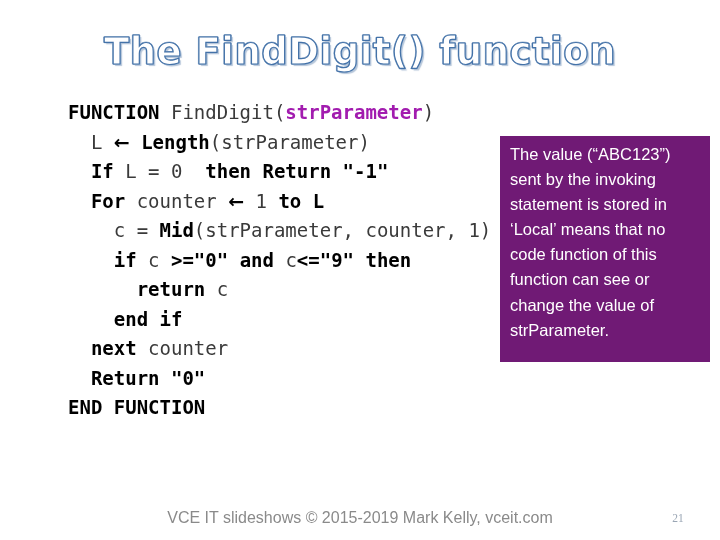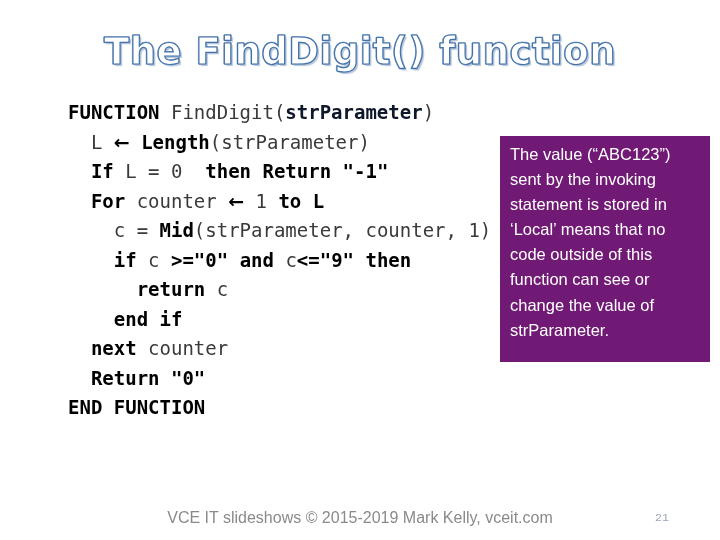--- a/index.html
+++ b/index.html
@@ -57,21 +57,21 @@
     line-height: 29.5px;
     color: #000000;
     white-space: pre;
   }
   .code-line {
     white-space: pre;
     height: 29.5px;
   }
   .kw { font-weight: bold; color: #000000; }
   .pl { font-weight: normal; color: #3a3a3a; text-align: right; }
-  .param { font-weight: bold; color: #0f172a; }
+  .param { font-weight: bold; color: #a21caf; }
   .arrow { font-weight: bold; font-family: "DejaVu Sans", sans-serif; font-size: 19px; }
 
   
   #callout {
     position: absolute;
     left: 500px;
     top: 136px;
     width: 210px;
     height: 226px;
     background: #701a75;
@@ -105,41 +105,42 @@
     font-family: "Liberation Sans", sans-serif;
     font-size: 16px;
     line-height: 16px;
     color: #8a8a8a;
   }
   #page-number {
     position: absolute;
     left: 655px;
     top: 0;
     width: 46px;
-    font-family: Liberation Mono, monospace;
+    text-align: center;
+    font-family: Liberation Serif, serif;
     font-size: 11.5px;
     line-height: 16px;
     color: #9aa6b4;
   }
 </style>
 </head>
 <body>
 
 <div id="slide">
 
   <div id="title">The FindDigit() function</div>
 
   <div id="code"><div class="code-line"><span class="pl"></span><span class="kw">FUNCTION </span><span class="pl">FindDigit(</span><span class="param">strParameter</span><span class="pl">)</span></div><div class="code-line"><span class="pl">  </span><span class="pl">L </span><span class="kw arrow">←</span><span class="kw"> Length</span><span class="pl">(strParameter)</span></div><div class="code-line"><span class="pl">  </span><span class="kw">If </span><span class="pl">L = 0</span><span class="kw">  then Return "-1"</span></div><div class="code-line"><span class="pl">  </span><span class="kw">For </span><span class="pl">counter </span><span class="kw arrow">←</span><span class="pl"> 1 </span><span class="kw">to L</span></div><div class="code-line"><span class="pl">    </span><span class="pl">c = </span><span class="kw">Mid</span><span class="pl">(strParameter, counter, 1)</span></div><div class="code-line"><span class="pl">    </span><span class="kw">if </span><span class="pl">c </span><span class="kw">&gt;="0" </span><span class="kw">and </span><span class="pl">c</span><span class="kw">&lt;="9" </span><span class="kw">then</span></div><div class="code-line"><span class="pl">      </span><span class="kw">return </span><span class="pl">c</span></div><div class="code-line"><span class="pl">    </span><span class="kw">end if</span></div><div class="code-line"><span class="pl">  </span><span class="kw">next </span><span class="pl">counter</span></div><div class="code-line"><span class="pl">  </span><span class="kw">Return "0"</span></div><div class="code-line"><span class="pl"></span><span class="kw">END FUNCTION</span></div></div>
 
   <div id="callout">
       <div class="cline">The value (“ABC123”)</div>
       <div class="cline">sent by the invoking</div>
       <div class="cline">statement is stored in</div>
       <div class="cline">‘Local’ means that no</div>
-      <div class="cline">code outside of this</div>
+      <div class="cline">code function of this</div>
       <div class="cline">function can see or</div>
       <div class="cline">change the value of</div>
       <div class="cline">strParameter.</div>
     </div>
 
   <div id="footer">
     <div id="footer-text">VCE IT slideshows © 2015-2019 Mark Kelly, vceit.com</div>
     <div id="page-number">21</div>
   </div>
 

